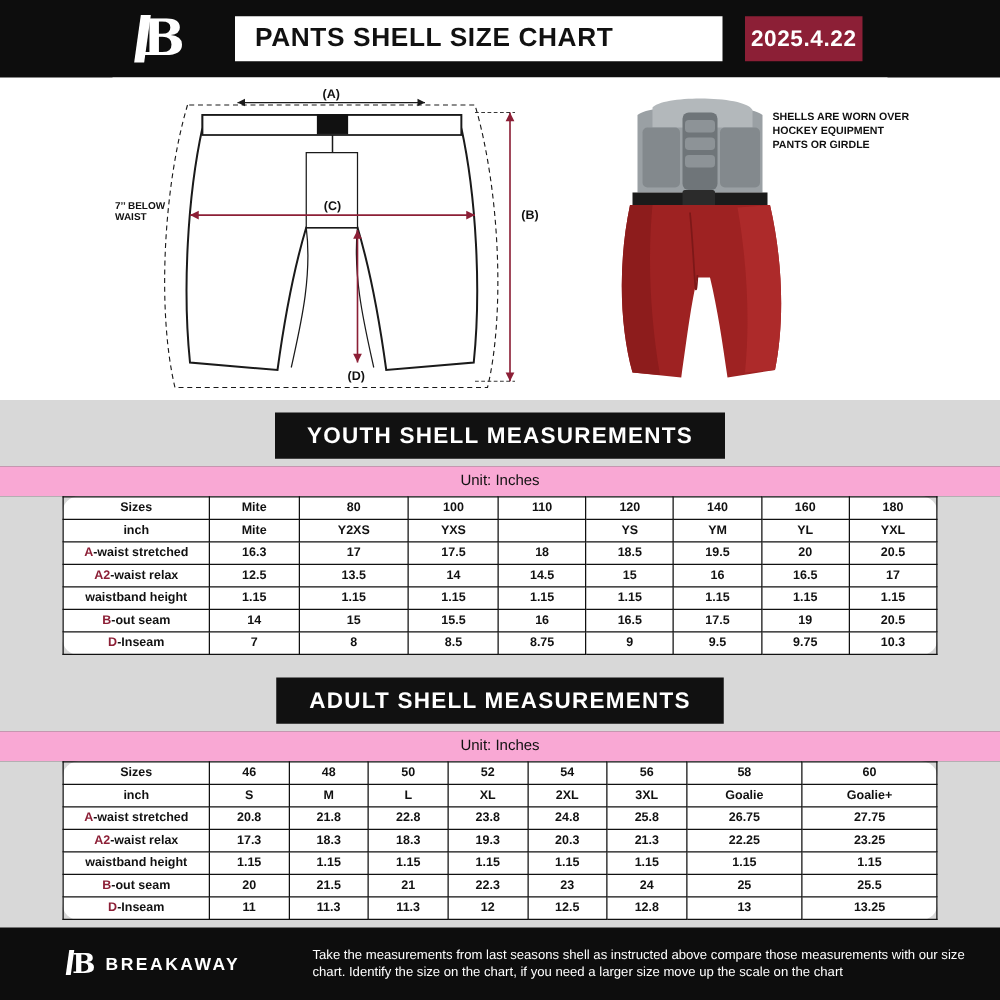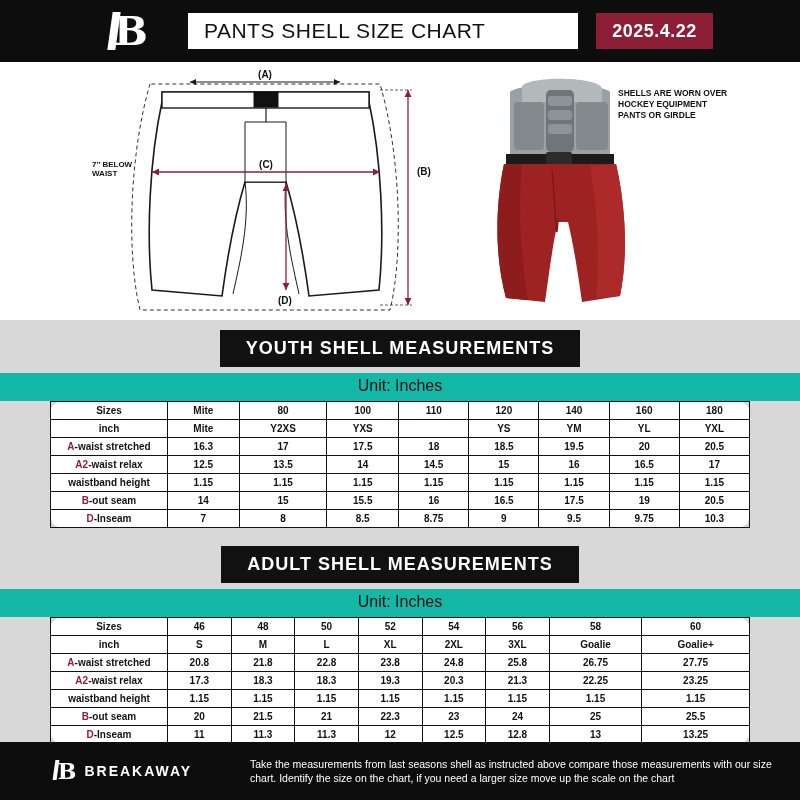--- a/index.html
+++ b/index.html
@@ -20,24 +20,24 @@
   }
   .logo-b:before{
     content:"";position:absolute;left:2px;top:4px;width:8px;height:38px;
     background:#fff;transform:skewX(-8deg);
   }
   .title-box{
     position:absolute;left:188px;top:13px;width:390px;height:36px;
     background:#fff;display:flex;align-items:center;
   }
   .title-box span{
-    padding-left:16px;font-size:21px;font-weight:normal;letter-spacing:.5px;color:#111;
+    padding-left:16px;font-size:21px;font-weight:bold;letter-spacing:.5px;color:#111;
   }
   .date-box{
-    position:absolute;left:596px;top:13px;width:117px;height:36px;
+    position:absolute;left:596px;top:13px;width:94px;height:36px;
     background:#8c1f36;display:flex;align-items:center;justify-content:center;
   }
   .date-box span{color:#fff;font-size:18px;font-weight:bold;letter-spacing:.5px;}
 
   
   .diagram{
     position:relative;height:258px;background:#fff;margin:0 0 0 0;
   }
   .diagram-wrap{position:absolute;left:90px;top:0;right:90px;bottom:0;background:#fff;}
   .page-side{position:absolute;top:62px;width:90px;height:258px;background:#0d0d0d;}
@@ -58,21 +58,21 @@
     font-weight:500;
   }
 
   
   .section-band{background:#d8d8d8;padding:10px 0 6px 0;text-align:center;position:relative;}
   .section-pill{
     display:inline-block;background:#111;color:#fff;
     padding:8px 26px;font-size:18px;font-weight:bold;letter-spacing:1px;
   }
   .unit{
-    background:#14b8a6;text-align:center;font-size:16px;color:#111;padding:4px 0 6px 0;
+    background:#f9a8d4;text-align:center;font-size:12px;color:#111;padding:4px 0 6px 0;
   }
 
   
   .table-hold{background:#d8d8d8;padding:0 0 8px 0;}
   table{
     border-collapse:collapse;background:#fff;margin:0 auto;width:700px;
     font-size:10px;
     border-radius:13px;
   }
   th,td{

